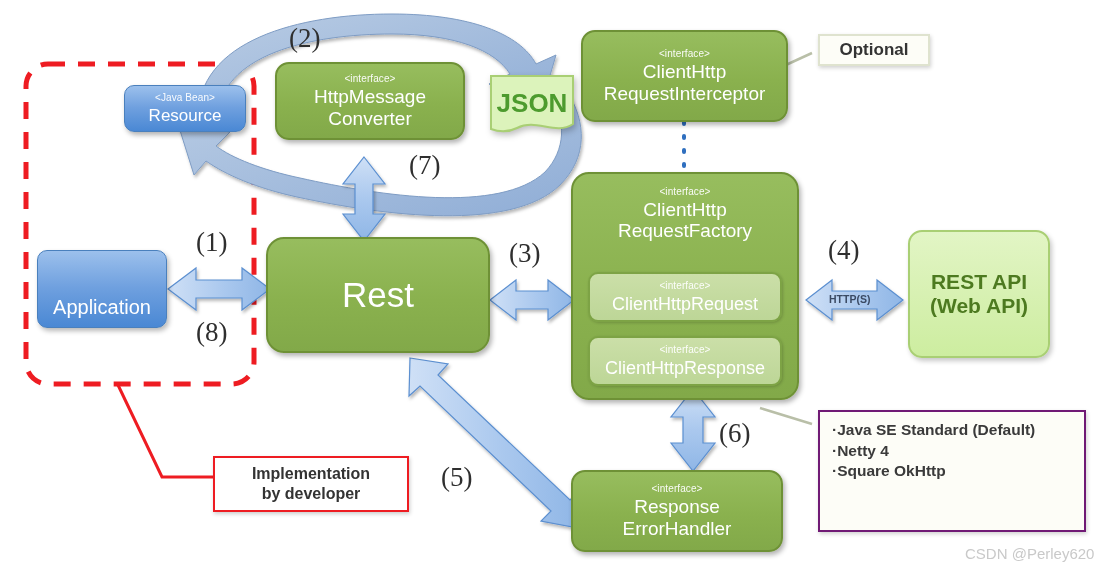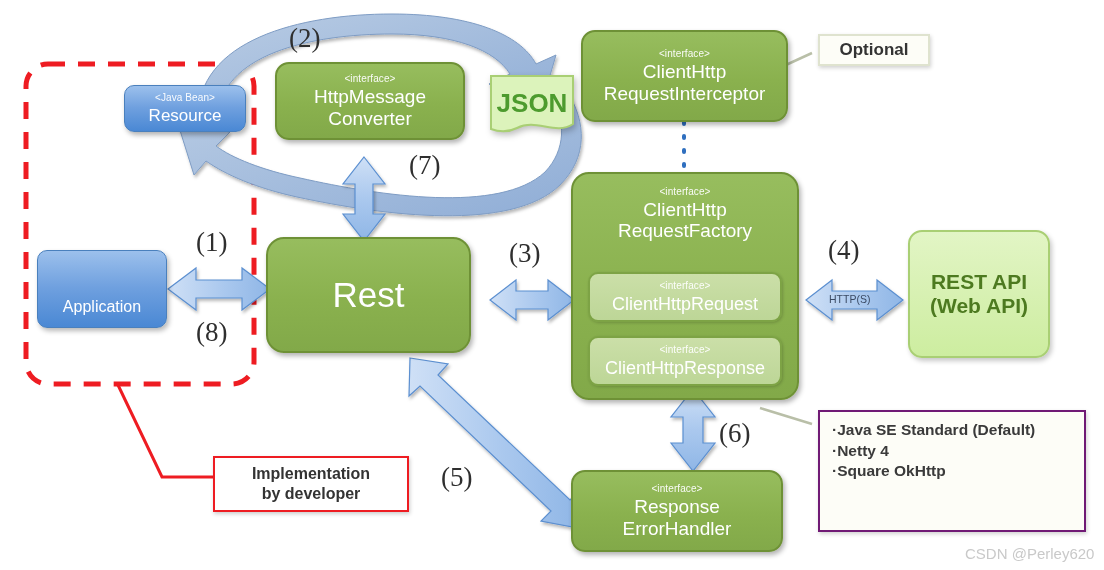--- a/index.html
+++ b/index.html
@@ -142,21 +142,21 @@
   svg.overlay {
     position: absolute;
     left: 0; top: 0;
     width: 1104px; height: 570px;
     pointer-events: none;
   }
   .httplabel {
     position: absolute;
     font-size: 10.5px;
     color: #3a4a63;
-    font-weight: normal;
+    font-weight: bold;
     white-space: nowrap;
   }
 </style>
 </head>
 <body>
 
 <div id="canvas">
 
   <svg class="overlay" viewBox="0 0 1104 570">
     <defs>
@@ -247,21 +247,21 @@
 
     <line x1="760" y1="408" x2="812" y2="424" stroke="#b9bfa8" stroke-width="2.5"></line>
   </svg>
 
   <div class="node blue" style="left:124px; top:85px; width:122px; height:47px;text-align:center;">
     <div class="stereo">&lt;Java Bean&gt;</div>
     <div class="title" style="font-size:17px;">Resource</div>
   </div>
 
   <div class="node blue" style="left:37px; top:250px; width:130px; height:78px; box-shadow:2px 3px 5px rgba(0,0,0,0.28);">
-    <div class="title" style="font-size:16px;margin-top:36px;">Application</div>
+    <div class="title" style="font-size:20px;margin-top:36px;">Application</div>
   </div>
 
   <div class="node green" style="left:275px; top:62px; width:190px; height:78px;">
     <div class="stereo">&lt;interface&gt;</div>
     <div class="title">HttpMessage</div>
     <div class="title">Converter</div>
   </div>
 
   <div class="json-shape" style="left:489px; top:74px; width:86px; height:64px;">
     <svg width="86" height="64" viewBox="0 0 86 64" style="position:absolute;left:0;top:0;">
@@ -273,21 +273,21 @@
   <div class="node green" style="left:581px; top:30px; width:207px; height:92px;">
     <div class="stereo">&lt;interface&gt;</div>
     <div class="title">ClientHttp</div>
     <div class="title">RequestInterceptor</div>
   </div>
 
   <div class="callout" style="left:818px; top:34px; width:112px; height:32px;">
     <span>Optional</span>
   </div>
 
-  <div class="node green" style="left:266px; top:237px; width:205px; height:116px; border-radius:18px;">
+  <div class="node green" style="left:266px; top:237px; width:224px; height:116px; border-radius:18px;">
     <div class="title" style="font-size:35px;">Rest</div>
   </div>
 
   <div class="node green" style="left:571px; top:172px; width:228px; height:228px; justify-content:flex-start; padding-top:12px; border-radius:18px;">
     <div class="stereo">&lt;interface&gt;</div>
     <div class="title">ClientHttp</div>
     <div class="title">RequestFactory</div>
   </div>
 
   <div class="node green-inner" style="left:588px; top:272px; width:194px; height:50px; box-shadow:1px 1px 3px rgba(0,0,0,0.18);">

